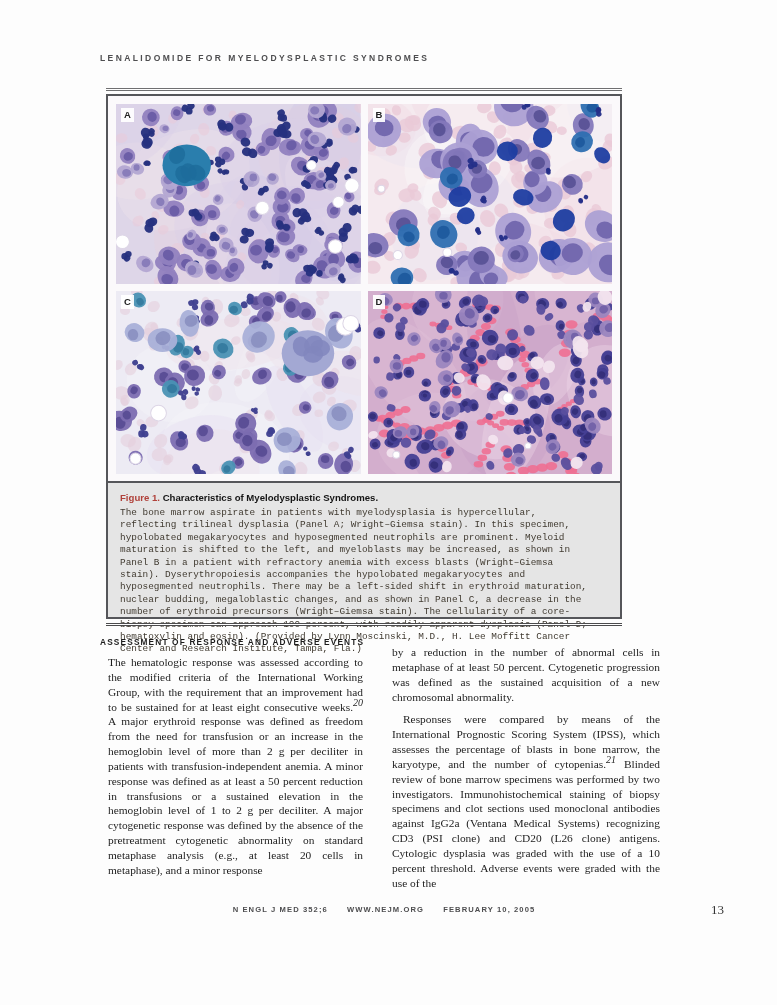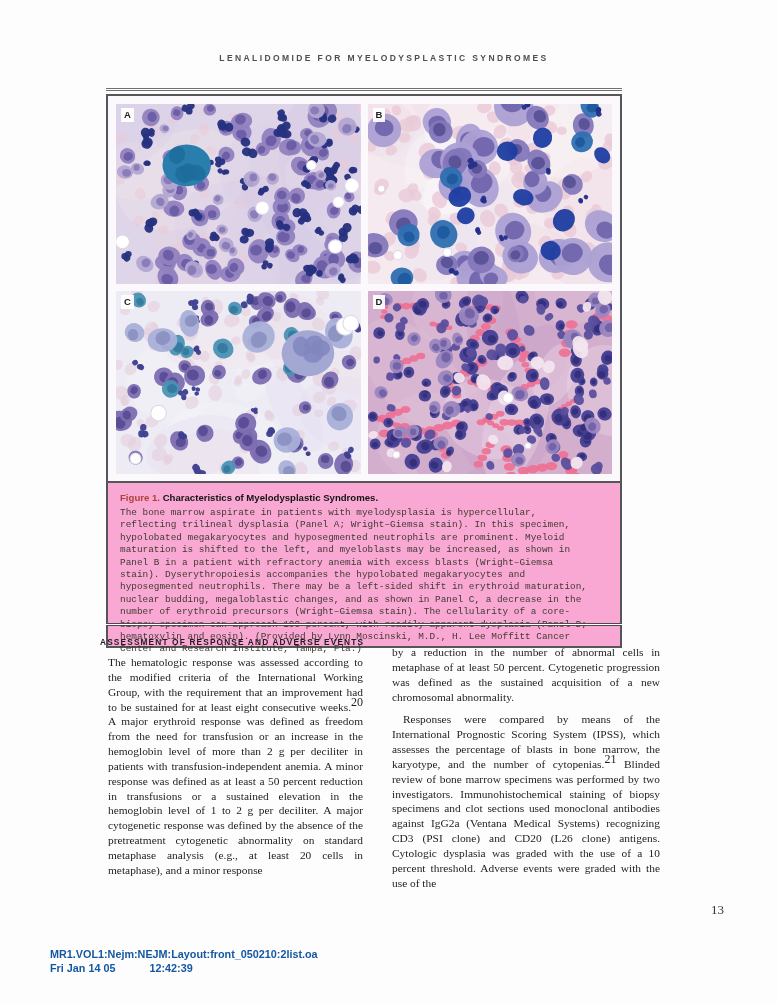--- a/index.html
+++ b/index.html
@@ -1,41 +1,41 @@
 <!DOCTYPE html>
 <html lang="en"><head>
 <meta charset="utf-8">
 <style>
   html,body{margin:0;padding:0;background:#e9e9e9;}
   .page{
     position:relative;width:777px;height:1005px;background:#fdfdfd;
     font-family:"Liberation Sans",sans-serif;overflow:hidden;margin:0 auto;
   }
   .running-head{
-    position:absolute;left:100px;top:53px;width:568px;text-align:center;
+    position:absolute;left:100px;top:53px;width:568px;text-align:left;
     font-size:8.5px;font-weight:bold;letter-spacing:2.4px;color:#4e4e50;
   }
   .rule-top{
     position:absolute;left:106px;top:88px;width:516px;height:1px;
     border-top:1px solid #6f6f71;border-bottom:1px solid #6f6f71;background:#fff;
   }
   .figure-images{
     position:absolute;left:106px;top:94px;width:516px;height:389px;
     box-sizing:border-box;border:2px solid #55565a;background:#fbf9fb;padding:8px;
   }
   .panel-grid{display:grid;grid-template-columns:1fr 1fr;grid-template-rows:180px 183px;gap:7px;width:100%;height:100%;}
   .panel{position:relative;overflow:hidden;background:#efeaf2;}
   .panel svg{display:block;width:100%;height:100%;}
   .panel-label{
     position:absolute;left:5px;top:4px;background:rgba(255,255,255,.92);
     padding:0 3px 1px 3px;font-size:9.5px;font-weight:bold;color:#222;line-height:13px;
   }
   .figure-caption{
-    position:absolute;left:106px;top:481px;width:516px;height:167px;
-    box-sizing:border-box;border:2px solid #55565a;background:#f9a8d4;
+    position:absolute;left:106px;top:481px;width:516px;height:138px;
+    box-sizing:border-box;border:2px solid #55565a;background:#e5e5e5;
     padding:9px 22px 6px 12px;
   }
   .caption-title{font-size:9.6px;font-weight:bold;color:#141414;margin-bottom:4px;}
   .caption-title .fig-label{color:#b0413a;}
   .caption-body{font-size:9.4px;line-height:12.4px;color:#403a30;text-align:left;font-family:Liberation Mono, monospace;}
   .rule-bottom{
     position:absolute;left:106px;top:623px;width:516px;height:1px;
     border-top:1px solid #4b4b4d;border-bottom:1px solid #4b4b4d;background:#fff;
   }
   .columns{
@@ -43,21 +43,21 @@
     font-family:"Liberation Serif",serif;color:#1d1d1d;
   }
   .col-left{width:271px;}
   .col-right{width:284px;}
   .section-heading{
     font-family:"Liberation Sans",sans-serif;font-size:8.3px;font-weight:bold;
     letter-spacing:1.15px;color:#1c1c1c;margin-bottom:4px;
   }
   .body-para{margin:8px;font-size:11.4px;line-height:14.85px;text-align:justify;}
   .body-para.indent{text-indent:11px;}
-  .body-para sup{font-size:12px;line-height:0;vertical-align:super;}
+  .body-para sup{font-size:10px;line-height:0;vertical-align:super;font-style:italic;}
   .footer{
     position:absolute;left:100px;top:905px;width:568px;text-align:center;
     font-size:7.6px;font-weight:bold;letter-spacing:1.1px;color:#4d4d4f;
   }
   .footer span{margin:0 8px;}
   .page-number{
     position:absolute;left:690px;top:902px;width:34px;text-align:right;
     font-family:"Liberation Serif",serif;font-size:13px;color:#333;
   }
   .proof-slug{
@@ -1400,23 +1400,22 @@
         </div>
     </div>
     <div class="col-right">
       <div id="col-right">
           <p class="body-para">by a reduction in the number of abnormal cells in metaphase of at least 50 percent. Cytogenetic progression was defined as the sustained acquisition of a new chromosomal abnormality.</p>
           <p class="body-para indent">Responses were compared by means of the International Prognostic Scoring System (IPSS), which assesses the percentage of blasts in bone marrow, the karyotype, and the number of cytopenias.<sup>21</sup> Blinded review of bone marrow specimens was performed by two investigators. Immunohistochemical staining of biopsy specimens and clot sections used monoclonal antibodies against IgG2a (Ventana Medical Systems) recognizing CD3 (PSI clone) and CD20 (L26 clone) antigens. Cytologic dysplasia was graded with the use of a 10 percent threshold. Adverse events were graded with the use of the</p>
         </div>
     </div>
   </div>
 
+  <div class="footer">
+    <span>N ENGL J MED 352;6</span>
+    <span>WWW.NEJM.ORG</span>
+    <span>FEBRUARY 10, 2005</span>
+  </div>
 
   <div class="page-number">13</div>
 
-  <div class="proof-slug">
-    <div>MR1.VOL1:Nejm:NEJM:Layout:front_050210:2list.oa</div>
-    <div>
-      <span>Fri Jan 14 05</span><span class="gap"></span><span>12:42:39</span>
-    </div>
-  </div>
 
 </div>
 
 </body></html>

